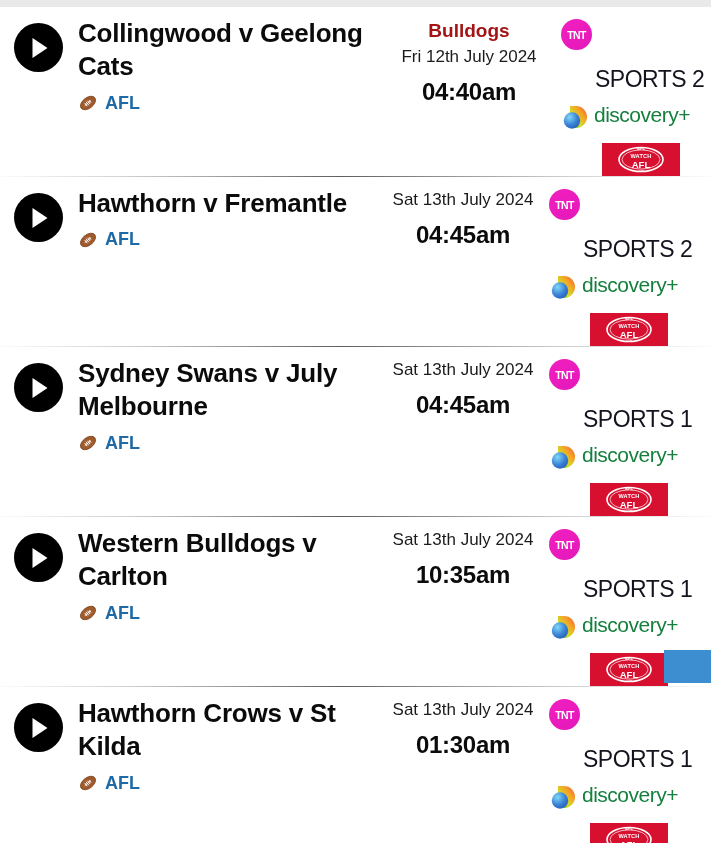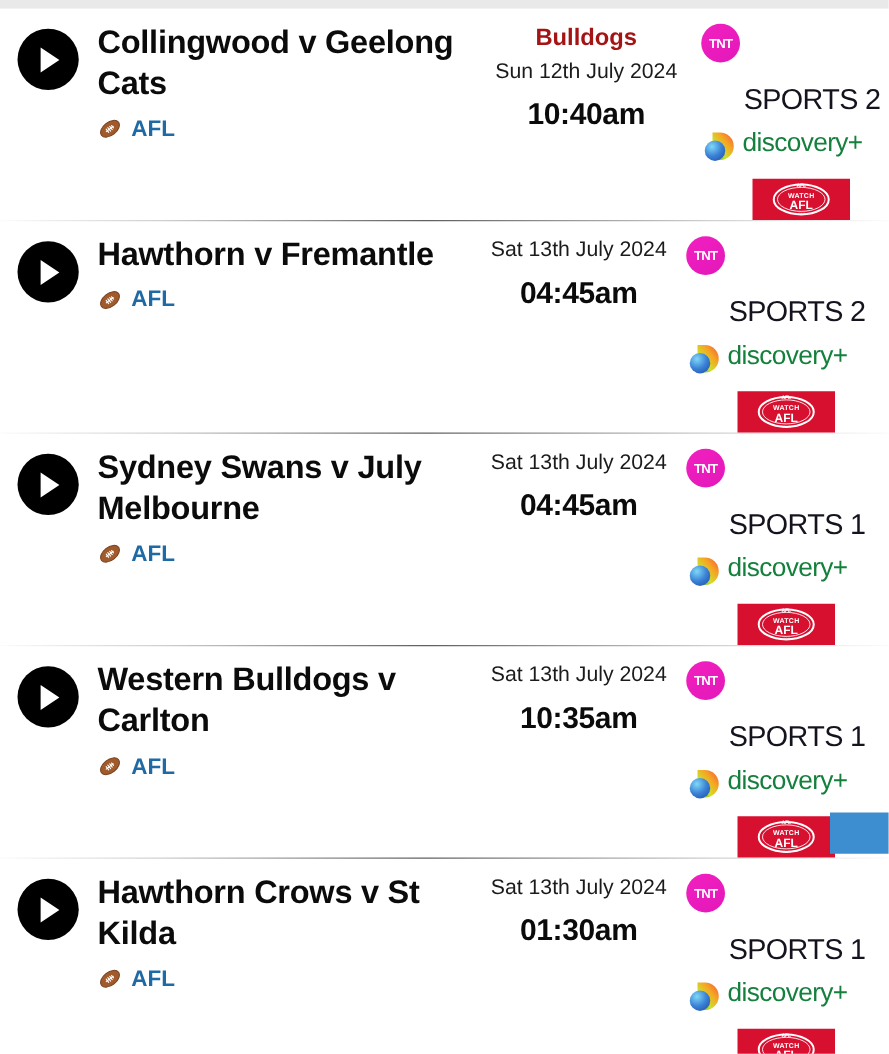--- a/index.html
+++ b/index.html
@@ -165,22 +165,22 @@
                 <line x1="12.6" y1="8.8" x2="12.6" y2="11.2"></line>
               </g>
             </svg>
           </span>
           <a class="sport-link">AFL</a>
         </div>
       </div>
 
       <div class="time-col" style="flex-basis: 172px; width: 172px;">
         <div class="relative-day">Bulldogs</div>
-        <div class="date-text">Sun 12th July 2024</div>
-        <div class="time-text">10:40am</div>
+        <div class="date-text">Fri 12th July 2024</div>
+        <div class="time-text">04:40am</div>
       </div>
 
       <div class="bcast-col">
 
         <div class="bcast-row">
           <span class="tnt-mark">
             <span>TNT</span>
           </span>
           <span class="tnt-label">SPORTS 2</span>
         </div>

